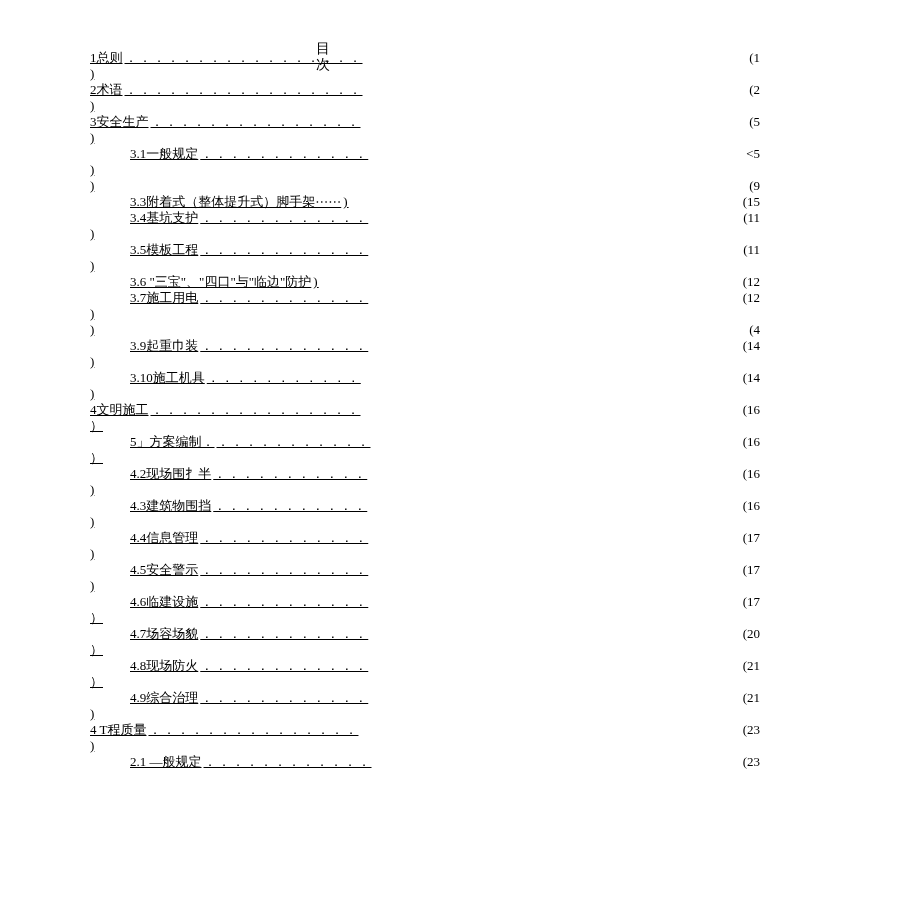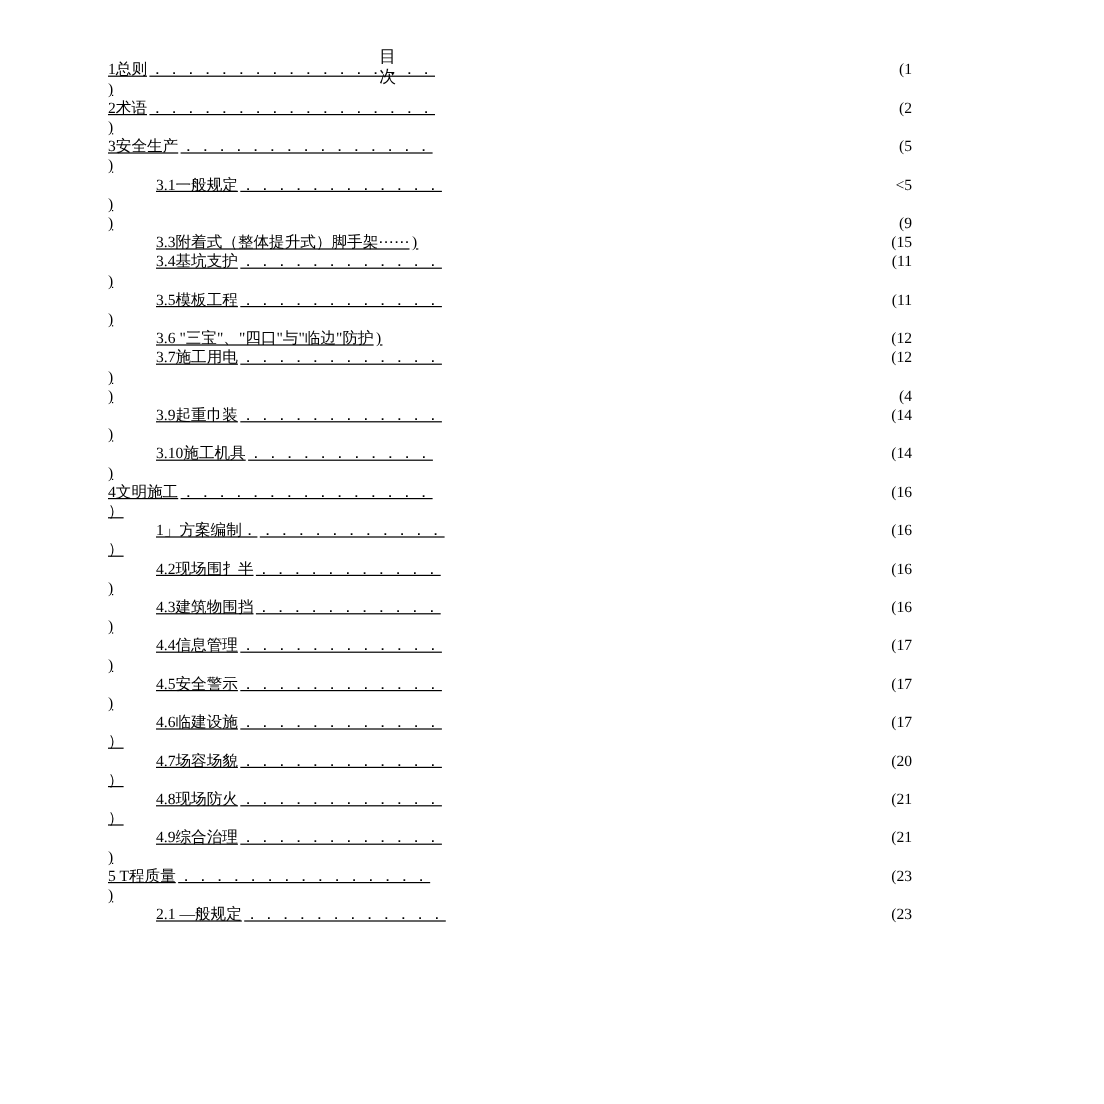--- a/index.html
+++ b/index.html
@@ -164,21 +164,21 @@
         <div class="entry">
           <div class="row">
             <span class="label">4文明施工</span>
             <span class="dots">．．．．．．．．．．．．．．．</span>
           </div>
           <span class="pg">(16</span>
           <div class="close-row">）</div>
         </div>
         <div class="entry">
           <div class="row sub">
-            <span class="label">1」方案编制．</span>
+            <span class="label">5」方案编制．</span>
             <span class="dots">．．．．．．．．．．．</span>
           </div>
           <span class="pg">(16</span>
           <div class="close-row">）</div>
         </div>
         <div class="entry">
           <div class="row sub">
             <span class="label">4.2现场围扌半</span>
             <span class="dots">．．．．．．．．．．．</span>
           </div>
@@ -236,21 +236,21 @@
         <div class="entry">
           <div class="row sub">
             <span class="label">4.9综合治理</span>
             <span class="dots">．．．．．．．．．．．．</span>
           </div>
           <span class="pg">(21</span>
           <div class="close-row">)</div>
         </div>
         <div class="entry">
           <div class="row">
-            <span class="label">5 T程质量</span>
+            <span class="label">4 T程质量</span>
             <span class="dots">．．．．．．．．．．．．．．．</span>
           </div>
           <span class="pg">(23</span>
           <div class="close-row">)</div>
         </div>
         <div class="entry">
           <div class="row sub">
             <span class="label">2.1 —般规定</span>
             <span class="dots">．．．．．．．．．．．．</span>
           </div>

